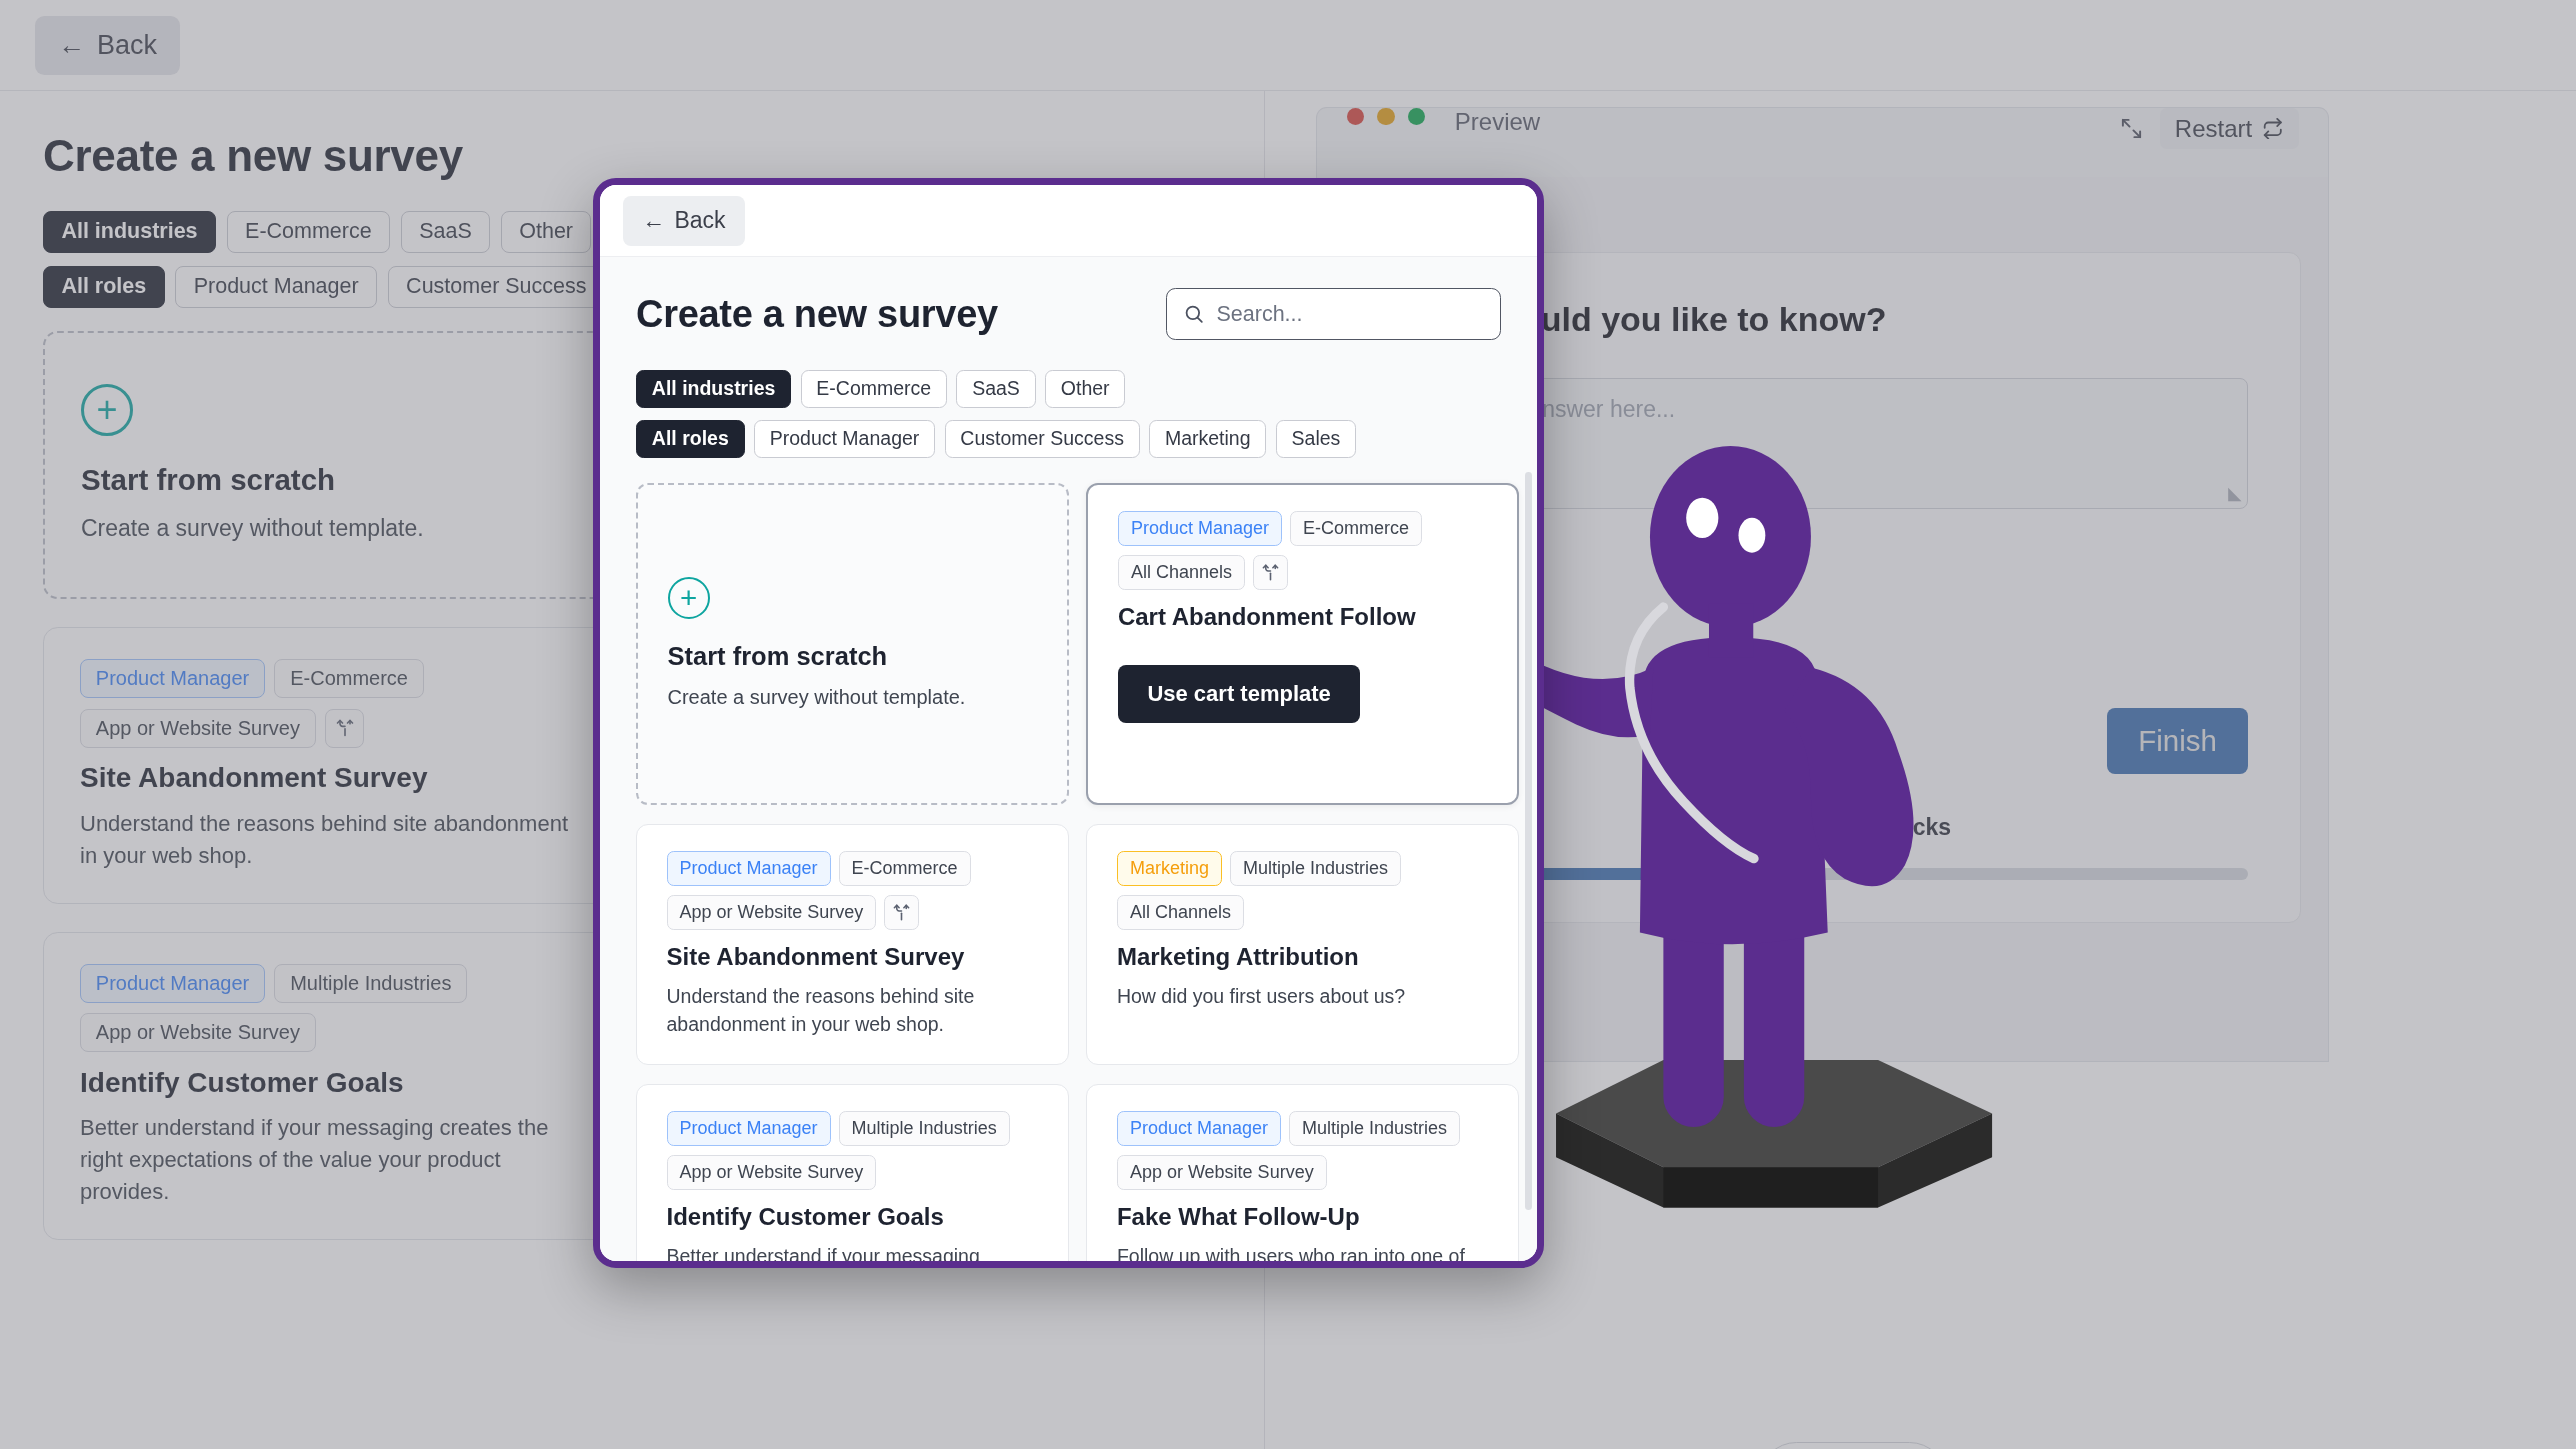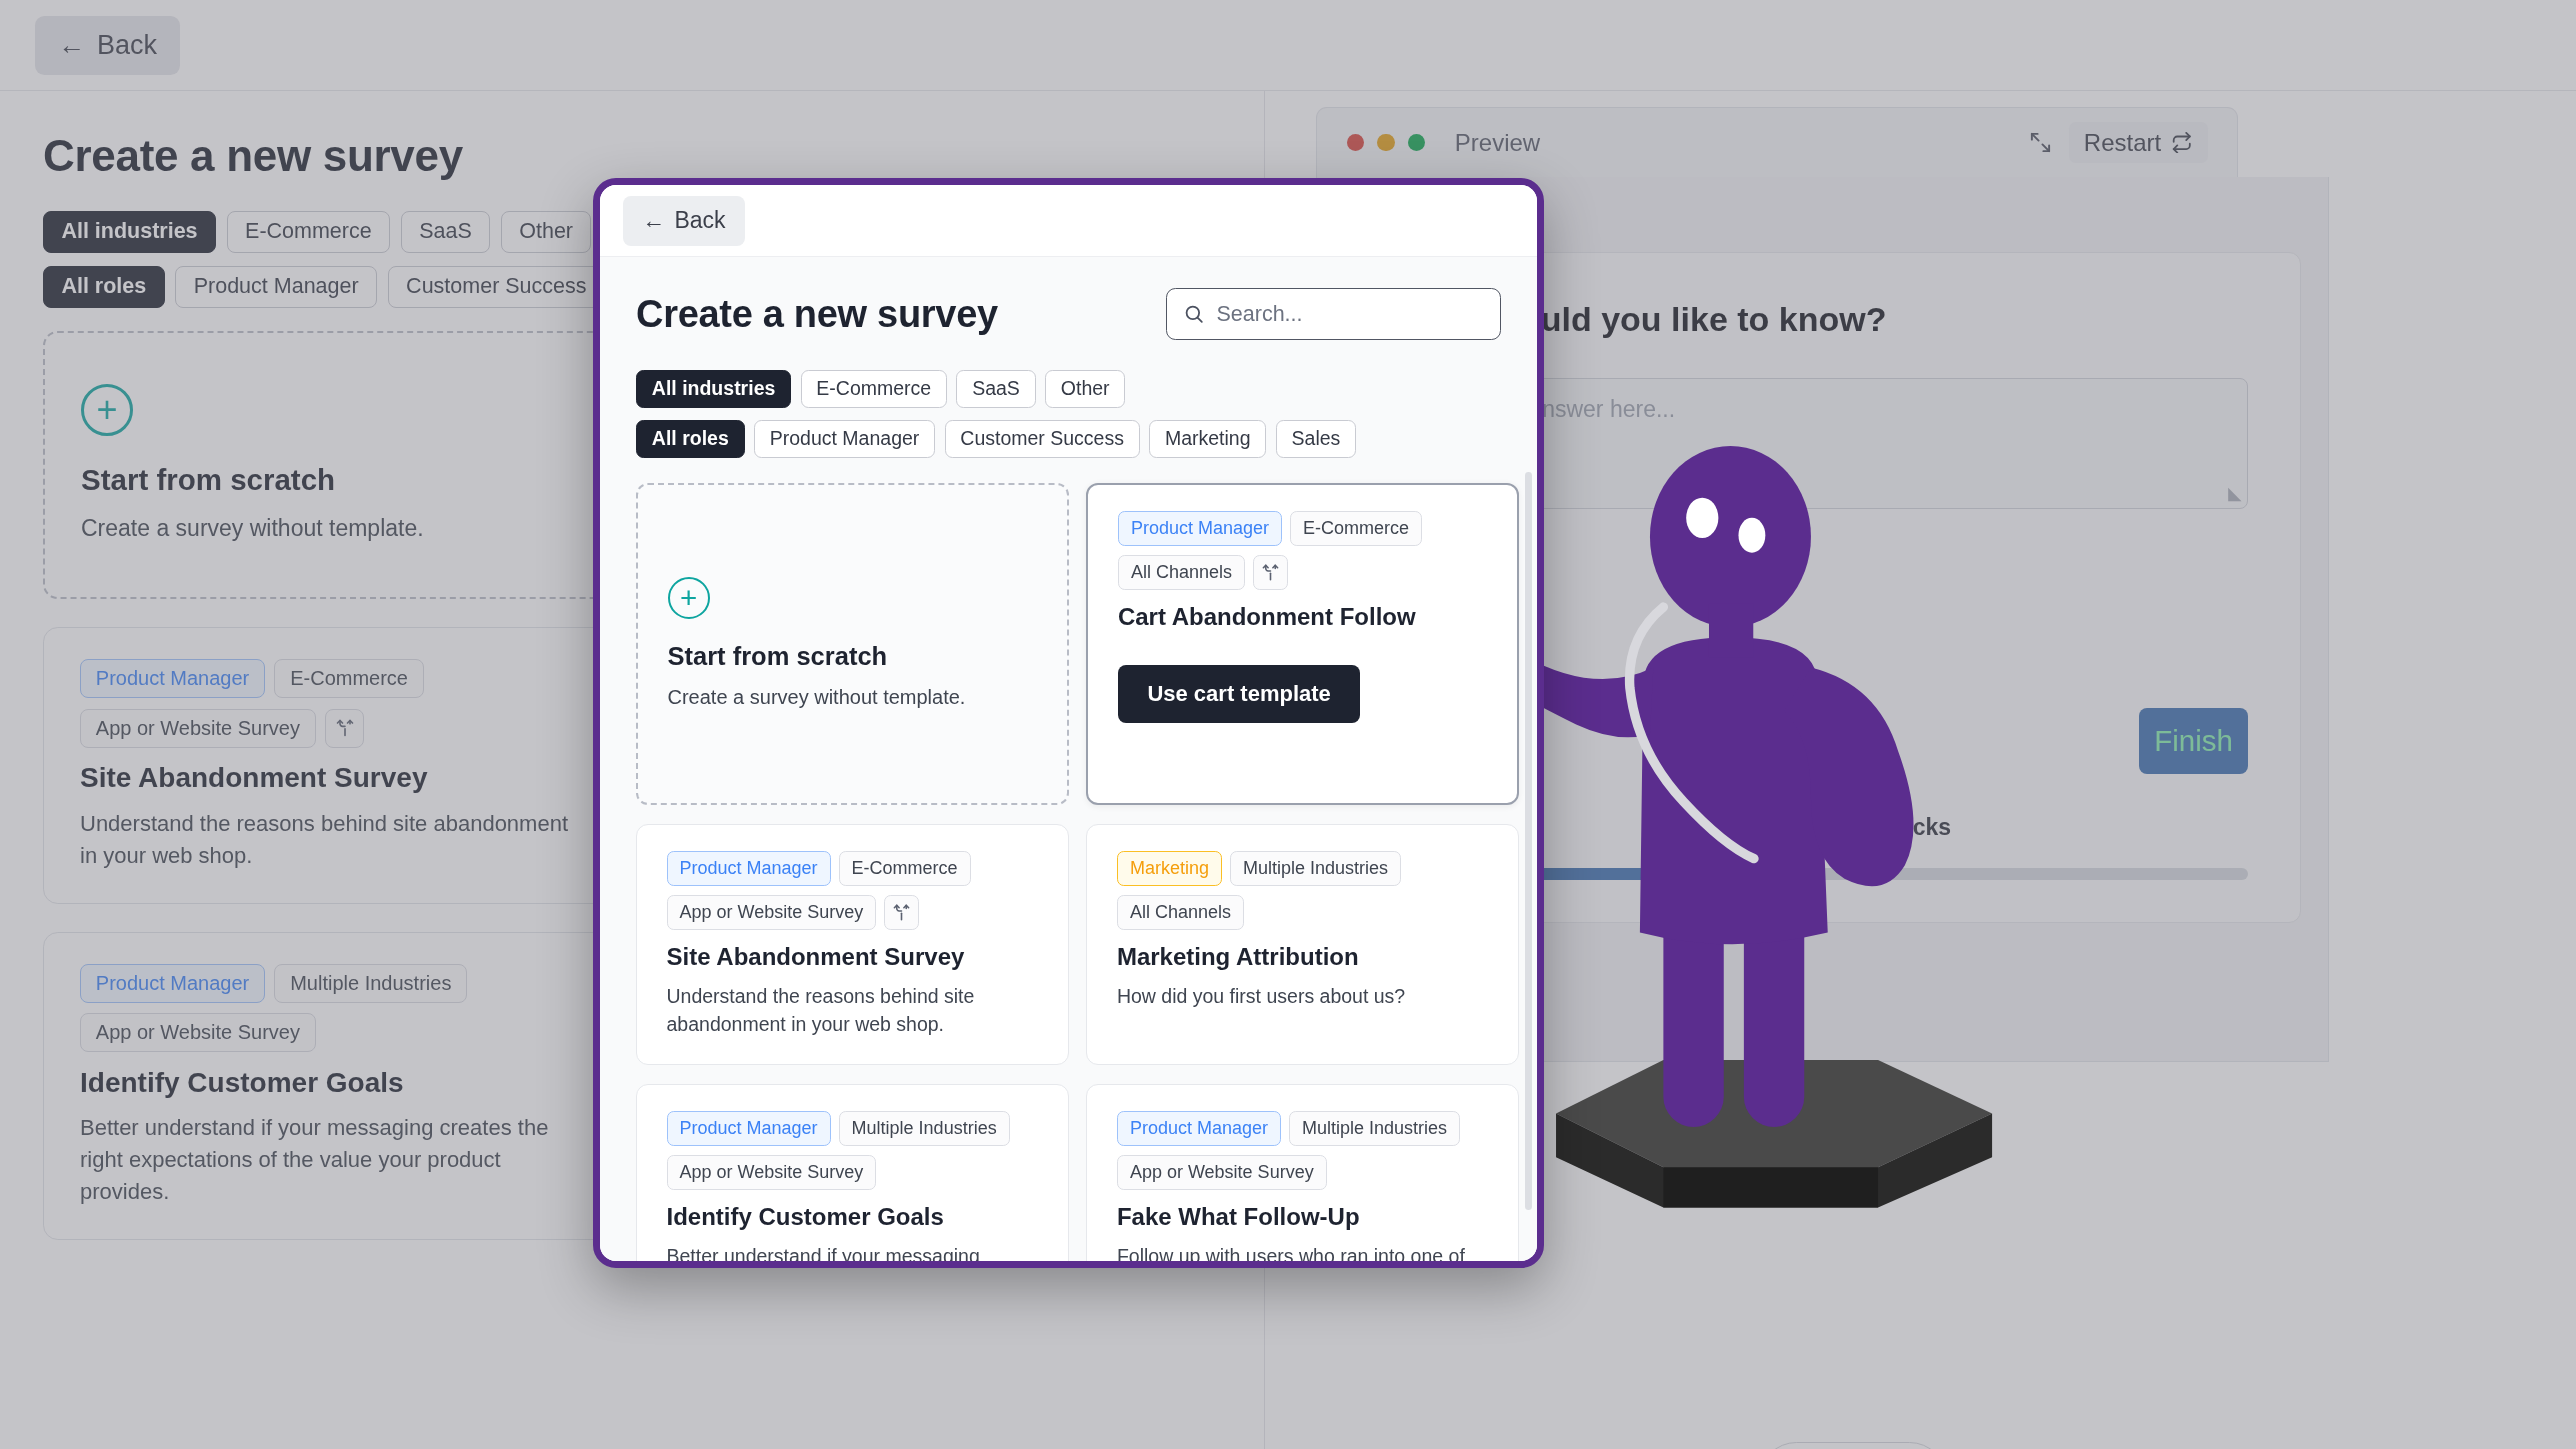--- a/index.html
+++ b/index.html
@@ -106,24 +106,24 @@
     position: absolute; left: 1264px; top: 91px; width: 1.3px; height: 1358px;
     background: #e3e4e9;
   }
 
   
   .preview-panel {
     position: absolute; left: 1316px; top: 107px;
     width: 1214px; height: 1241px;
   }
   .preview-chrome {
-    position: absolute; left: 0; top: 0; width: 922px; height: 70px;
+    position: absolute; left: 0; top: 0; width: 1013px; height: 70px;
     background: #f3f4f6; border: 1.3px solid #e1e3e8; border-bottom: none;
     border-radius: 10.7px 10.7px 0 0;
-    display: flex; align-items: center; padding: 0 29.5px; gap: 13.4px;
+    display: flex; align-items: flex-start; padding: 0 29.5px; gap: 13.4px;
   }
   .dot { width: 17.4px; height: 17.4px; border-radius: 50%; }
   .dot.r { background: #d7453d; } .dot.y { background: #e3a117; } .dot.g { background: #0ea84f; }
   .preview-label { margin-left: 16px; font-size: 24px; color: #565b68; }
   .chrome-right { margin-left: auto; display: flex; align-items: center; gap: 17.4px; }
   .expand-ico { font-size: 23px; color: #4a4f5c; }
   .restart-btn {
     display: flex; align-items: center; gap: 10px;
     background: #eceef1; border-radius: 6.7px; padding: 6.7px 14.8px;
     font-size: 24px; color: #3b3f4a;
@@ -143,22 +143,22 @@
     width: 100%; height: 131px;
     border: 1.3px solid #cfd2d9; border-radius: 8px; background: #f5f6f8;
     font-size: 23px; color: #9aa0ac; padding: 17.4px 20px; position: relative;
   }
   .resize-grip {
     position: absolute; right: 5.4px; bottom: 4px; font-size: 17.4px; color: #a8adb7;
     transform: scaleX(-1);
   }
   .finish-btn {
     position: absolute; right: 52px; bottom: 148px;
-    background: #3b6fb0; color: #86efac; font-size: 29.5px;
-    padding: 16px 15px; border-radius: 8px;
+    background: #3b6fb0; color: #e5e5e5; font-size: 29.5px;
+    padding: 16px 31px; border-radius: 8px;
   }
   .powered {
     position: absolute; left: 0; right: 0; bottom: 81px; text-align: center;
     font-size: 23px; color: #6c7280;
   }
   .powered b { color: #2b2f3a; font-weight: 700; }
   .progress-track {
     position: absolute; left: 52px; right: 52px; bottom: 42px;
     height: 12px; background: #d5d8de; border-radius: 6px; overflow: hidden;
   }

